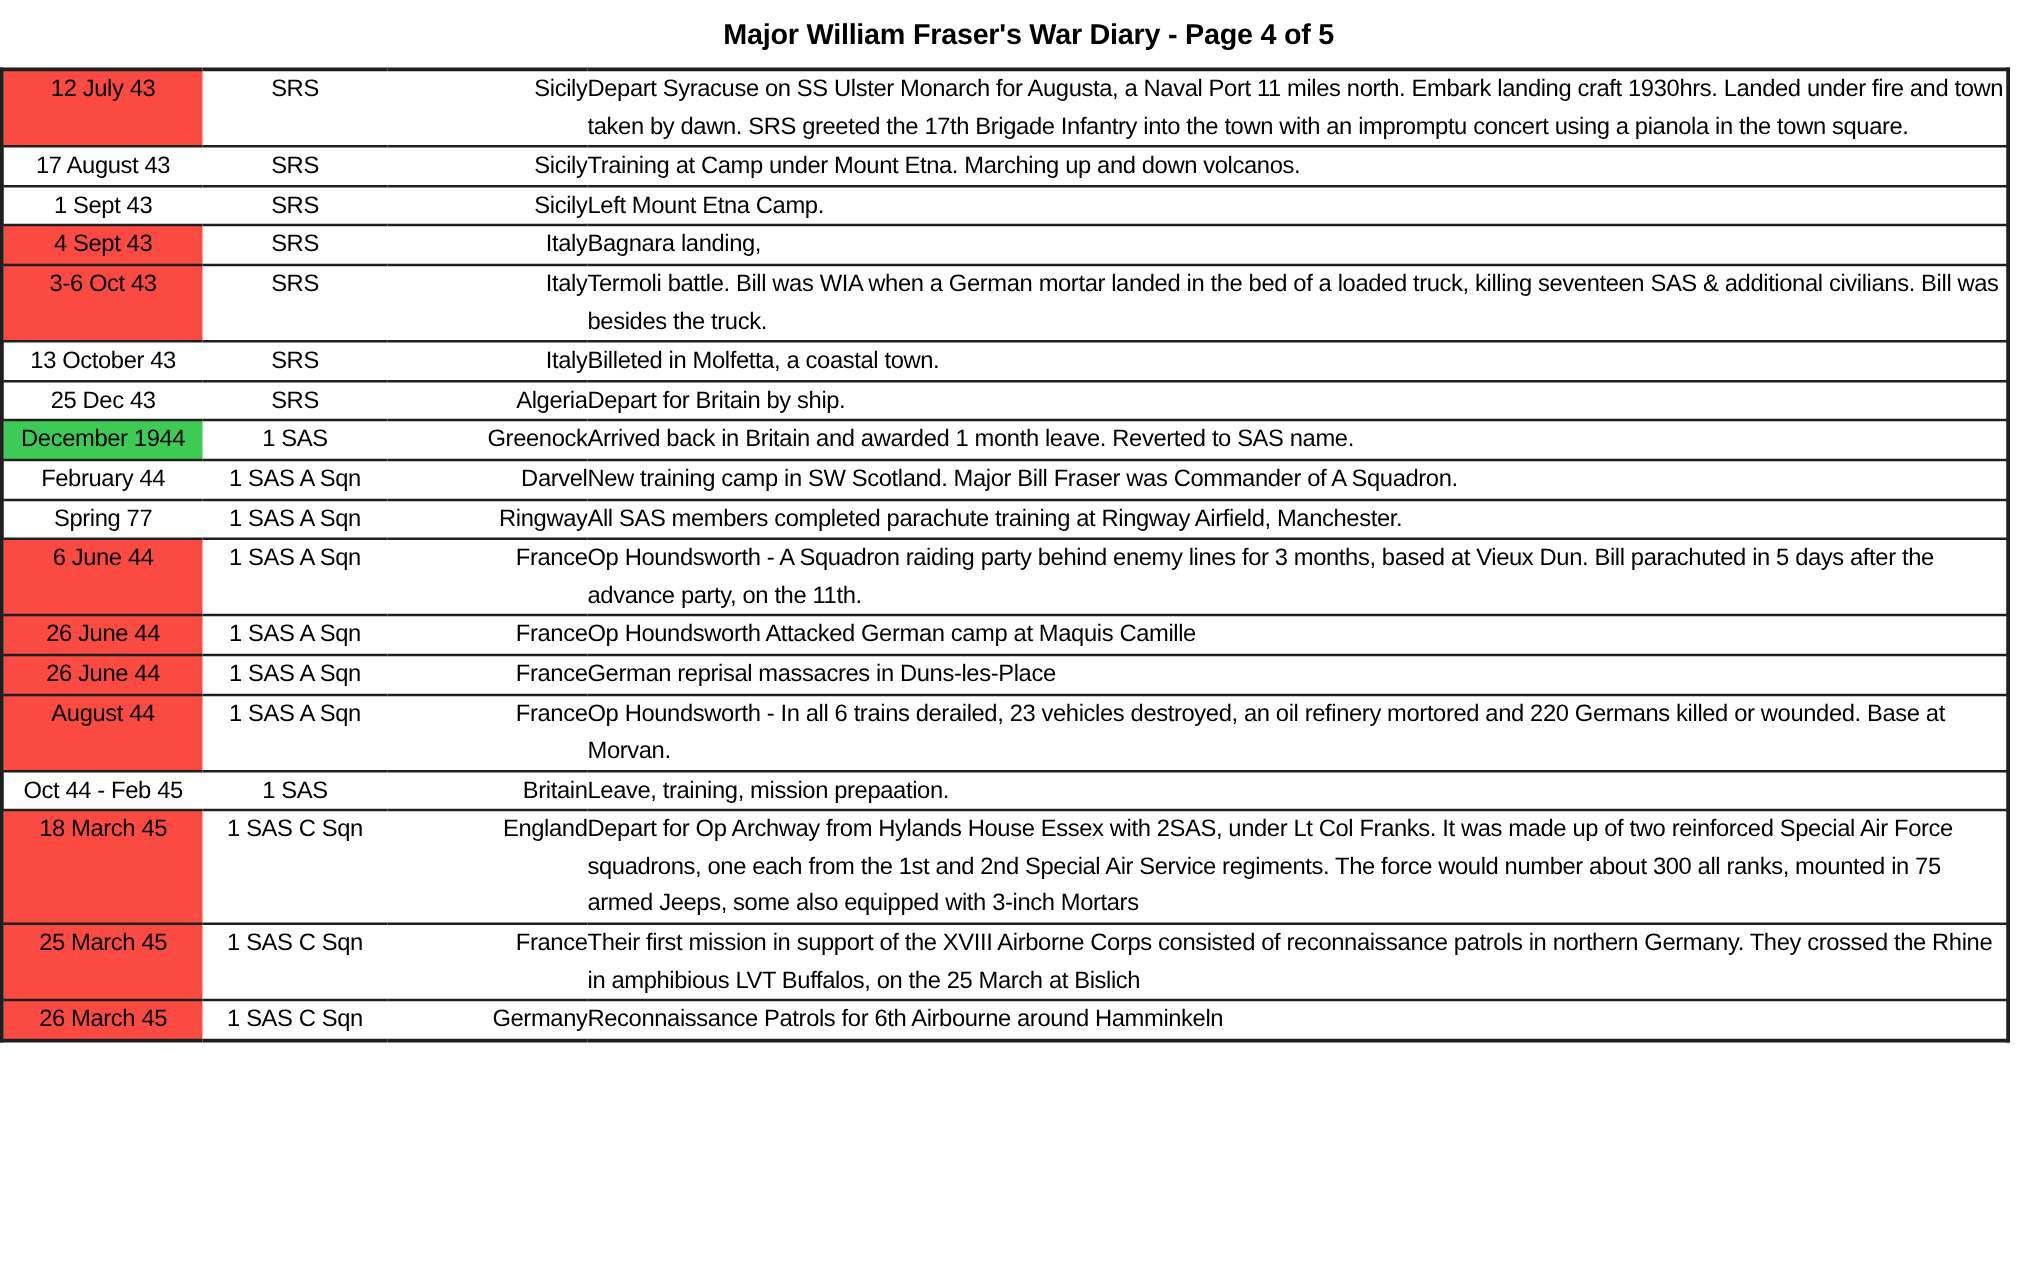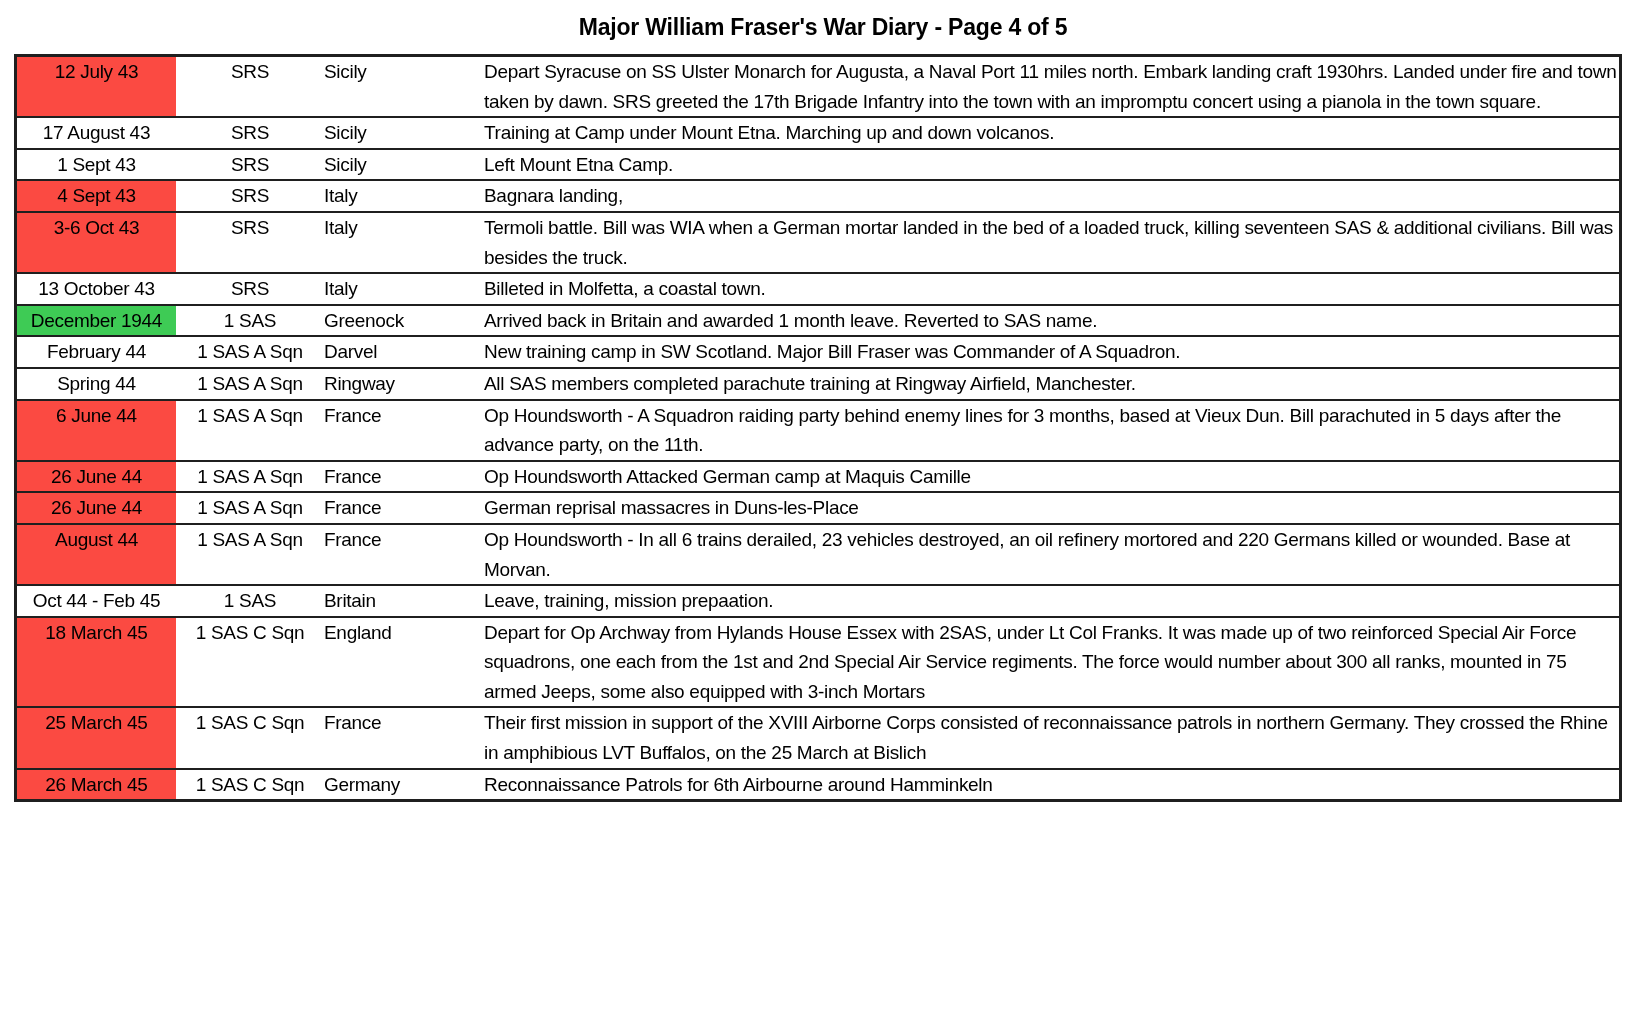--- a/index.html
+++ b/index.html
@@ -17,37 +17,36 @@
   .page-title {
     text-align: center;
     font-weight: bold;
     font-size: 23px;
     letter-spacing: -0.2px;
     padding: 14px 0 13px 12px;
   }
   table.diary {
     border-collapse: collapse;
     table-layout: fixed;
-    margin-left: 14px;
     width: 1608px;
     border: 3px solid var(--border-color);
   }
   table.diary td {
     border-top: 2px solid var(--border-color);
     border-bottom: 2px solid var(--border-color);
     vertical-align: top;
     font-size: 19px;
     line-height: 29.6px;
     letter-spacing: -0.3px;
     padding: 0;
     overflow: hidden;
   }
   td.col-date     { width: 159px; text-align: center; }
   td.col-unit     { width: 148px; text-align: center; }
-  td.col-location { width: 160px; text-align: left; }
+  td.col-location { width: 160px; text-align: right; }
   td.col-details  { text-align: left; padding-left: 6px; padding-right: 4px; }
   tr.hl-red   td.col-date { background: var(--hl-red); }
   tr.hl-green td.col-date { background: var(--hl-green); }
 </style>
 </head>
 <body>
 
 <div class="page-title">Major William Fraser's War Diary - Page 4 of 5</div>
 
 <table class="diary">
@@ -81,34 +80,40 @@
         <td class="col-unit">SRS</td>
         <td class="col-location">Italy</td>
         <td class="col-details">Termoli battle. Bill was WIA when a German mortar landed in the bed of a loaded truck, killing seventeen SAS &amp; additional civilians. Bill was besides the truck.</td>
       </tr>
       <tr>
         <td class="col-date">13 October 43</td>
         <td class="col-unit">SRS</td>
         <td class="col-location">Italy</td>
         <td class="col-details">Billeted in Molfetta, a coastal town.</td>
       </tr>
+      <tr>
+        <td class="col-date">25 Dec 43</td>
+        <td class="col-unit">SRS</td>
+        <td class="col-location">Algeria</td>
+        <td class="col-details">Depart for Britain by ship.</td>
+      </tr>
       <tr class="hl-green">
         <td class="col-date">December 1944</td>
         <td class="col-unit">1 SAS</td>
         <td class="col-location">Greenock</td>
         <td class="col-details">Arrived back in Britain and awarded 1 month leave. Reverted to SAS name.</td>
       </tr>
       <tr>
         <td class="col-date">February 44</td>
         <td class="col-unit">1 SAS A Sqn</td>
         <td class="col-location">Darvel</td>
         <td class="col-details">New training camp in SW Scotland. Major Bill Fraser was Commander of A Squadron.</td>
       </tr>
       <tr>
-        <td class="col-date">Spring 44</td>
+        <td class="col-date">Spring 77</td>
         <td class="col-unit">1 SAS A Sqn</td>
         <td class="col-location">Ringway</td>
         <td class="col-details">All SAS members completed parachute training at Ringway Airfield, Manchester.</td>
       </tr>
       <tr class="hl-red">
         <td class="col-date">6 June 44</td>
         <td class="col-unit">1 SAS A Sqn</td>
         <td class="col-location">France</td>
         <td class="col-details">Op Houndsworth - A Squadron raiding party behind enemy lines for 3 months, based at Vieux Dun. Bill parachuted in 5 days after the advance party, on the 11th.</td>
       </tr>

